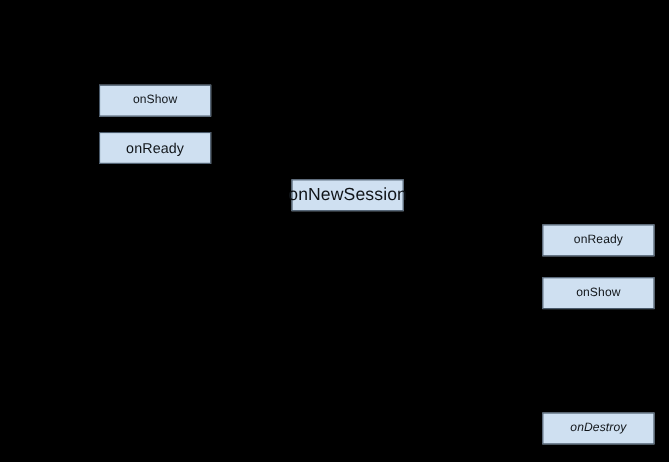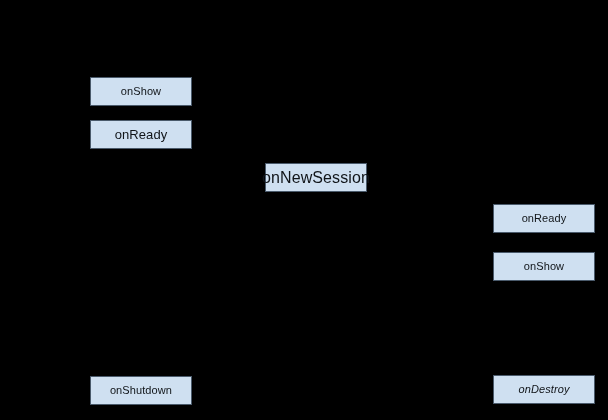--- a/index.html
+++ b/index.html
@@ -58,21 +58,18 @@
 
   <div class="node" style="left: 493px; top: 204px; width: 102px; height: 29px; background: rgb(207, 224, 241); border-color: rgb(74, 90, 107); border-width: 1px; color: rgb(16, 20, 24); font-size: 11px;">
     <span class="node-label">onReady</span>
   </div>
 
   <div class="node" style="left: 493px; top: 252px; width: 102px; height: 29px; background: rgb(207, 224, 241); border-color: rgb(74, 90, 107); border-width: 1px; color: rgb(16, 20, 24); font-size: 11px;">
     <span class="node-label">onShow</span>
   </div>
 
 
-  <div class="node" style="left: 90px; top: 376px; width: 102px; height: 29px; background: rgb(207, 224, 241); border-color: rgb(74, 90, 107); border-width: 1px; color: rgb(16, 20, 24); font-size: 11px;">
-    <span class="node-label">onShutdown</span>
-  </div>
 
   <div class="node" style="left: 493px; top: 375px; width: 102px; height: 29px; background: rgb(207, 224, 241); border-color: rgb(74, 90, 107); border-width: 1px; color: rgb(16, 20, 24); font-size: 11px; font-style: italic;">
     <span class="node-label">onDestroy</span>
   </div>
 
 </div>
 
 </body></html>

